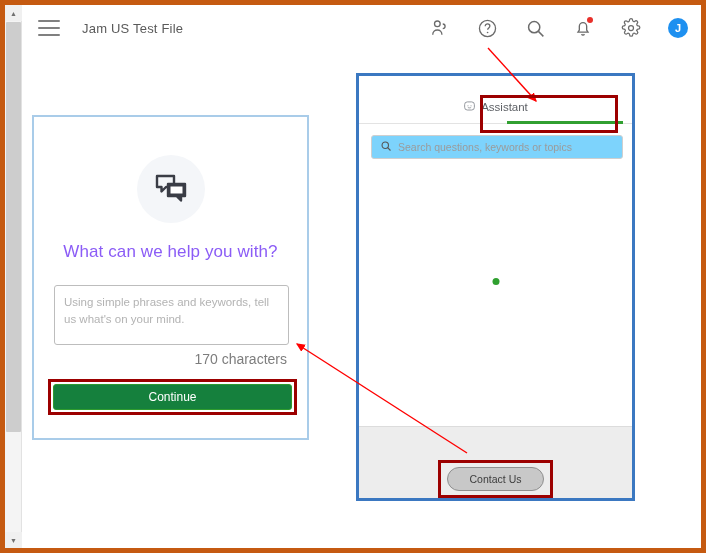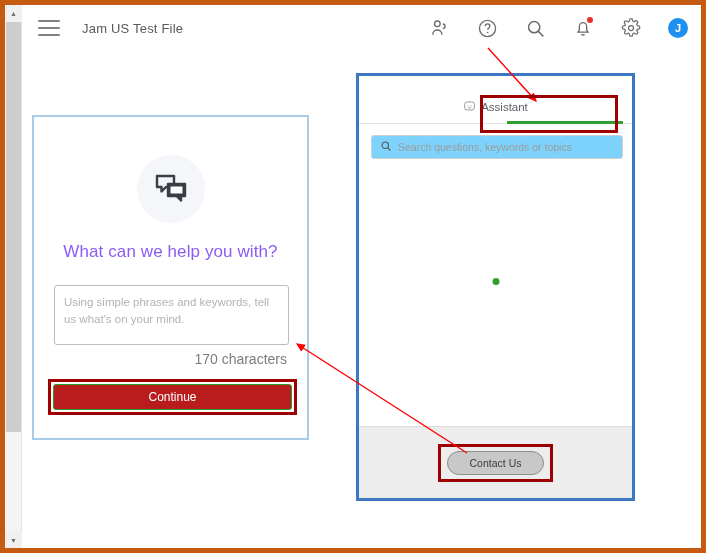--- a/index.html
+++ b/index.html
@@ -152,21 +152,21 @@
   .continue-wrap {
     position: absolute;
     left: 14px; top: 262px;
     width: 249px; height: 36px;
     border: 3px solid #9c0000;
     padding: 2px;
     background: #ffffff;
   }
   .continue-btn {
     width: 100%; height: 100%;
-    background: #b91c1c;
+    background: #15803d;
     border: 1px solid #2e9b2e;
     border-radius: 3px;
     color: #ffffff;
     font-family: "Liberation Sans", sans-serif;
     font-size: 12px;
     cursor: pointer;
     display: flex; align-items: center; justify-content: center;
   }
   
   .widget {
@@ -243,21 +243,21 @@
     left: 0; top: 92px;
     width: 100%; height: 258px;
     background: #ffffff;
   }
   .widget-footer {
     position: absolute;
     left: 0; bottom: 0;
     width: 100%; height: 72px;
     background: #ededed;
     border-top: 1px solid #dcdcdc;
-    display: flex; align-items: center; justify-content: center;
+    display: flex; align-items: flex-end; justify-content: center;
   }
   .contact-highlight {
     border: 3px solid #9c0000;
     padding: 4px 6px;
     display: flex; align-items: center; justify-content: center;
   }
   .contact-btn {
     background: #c8c8c8;
     border: 1px solid #8f8f8f;
     border-radius: 13px;

